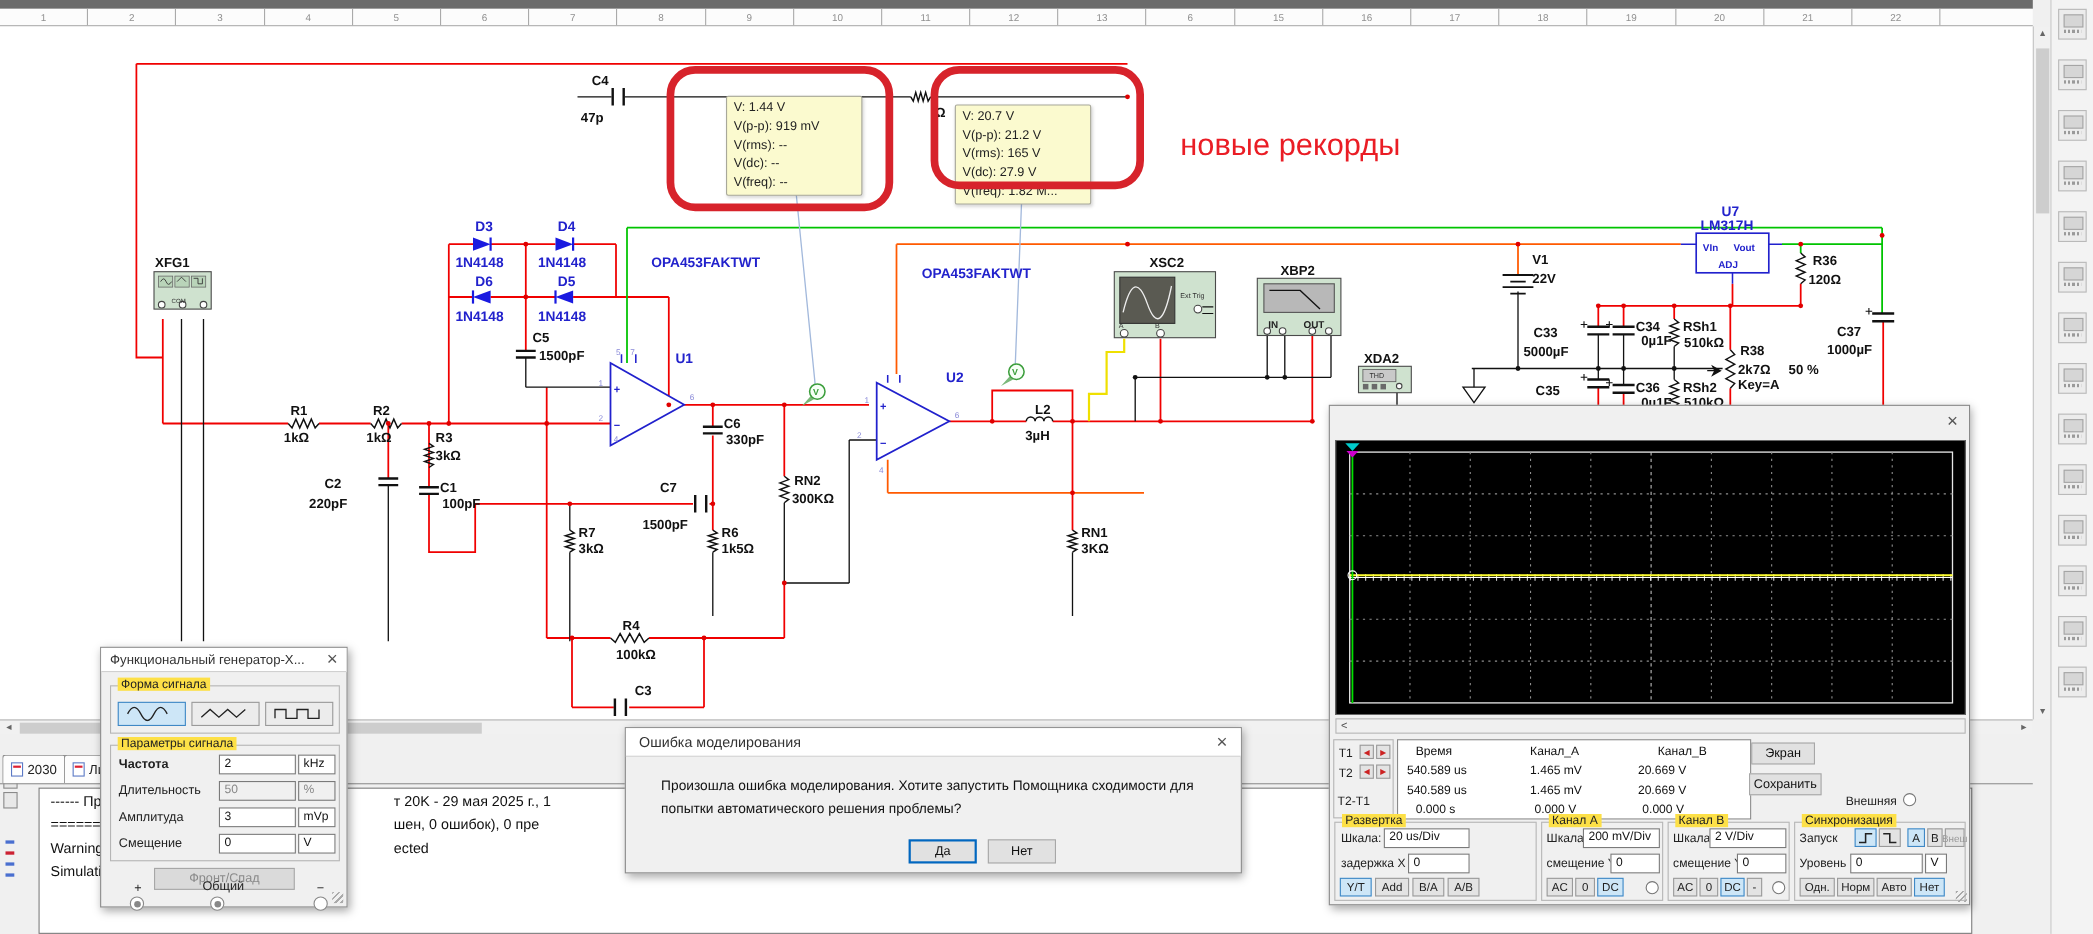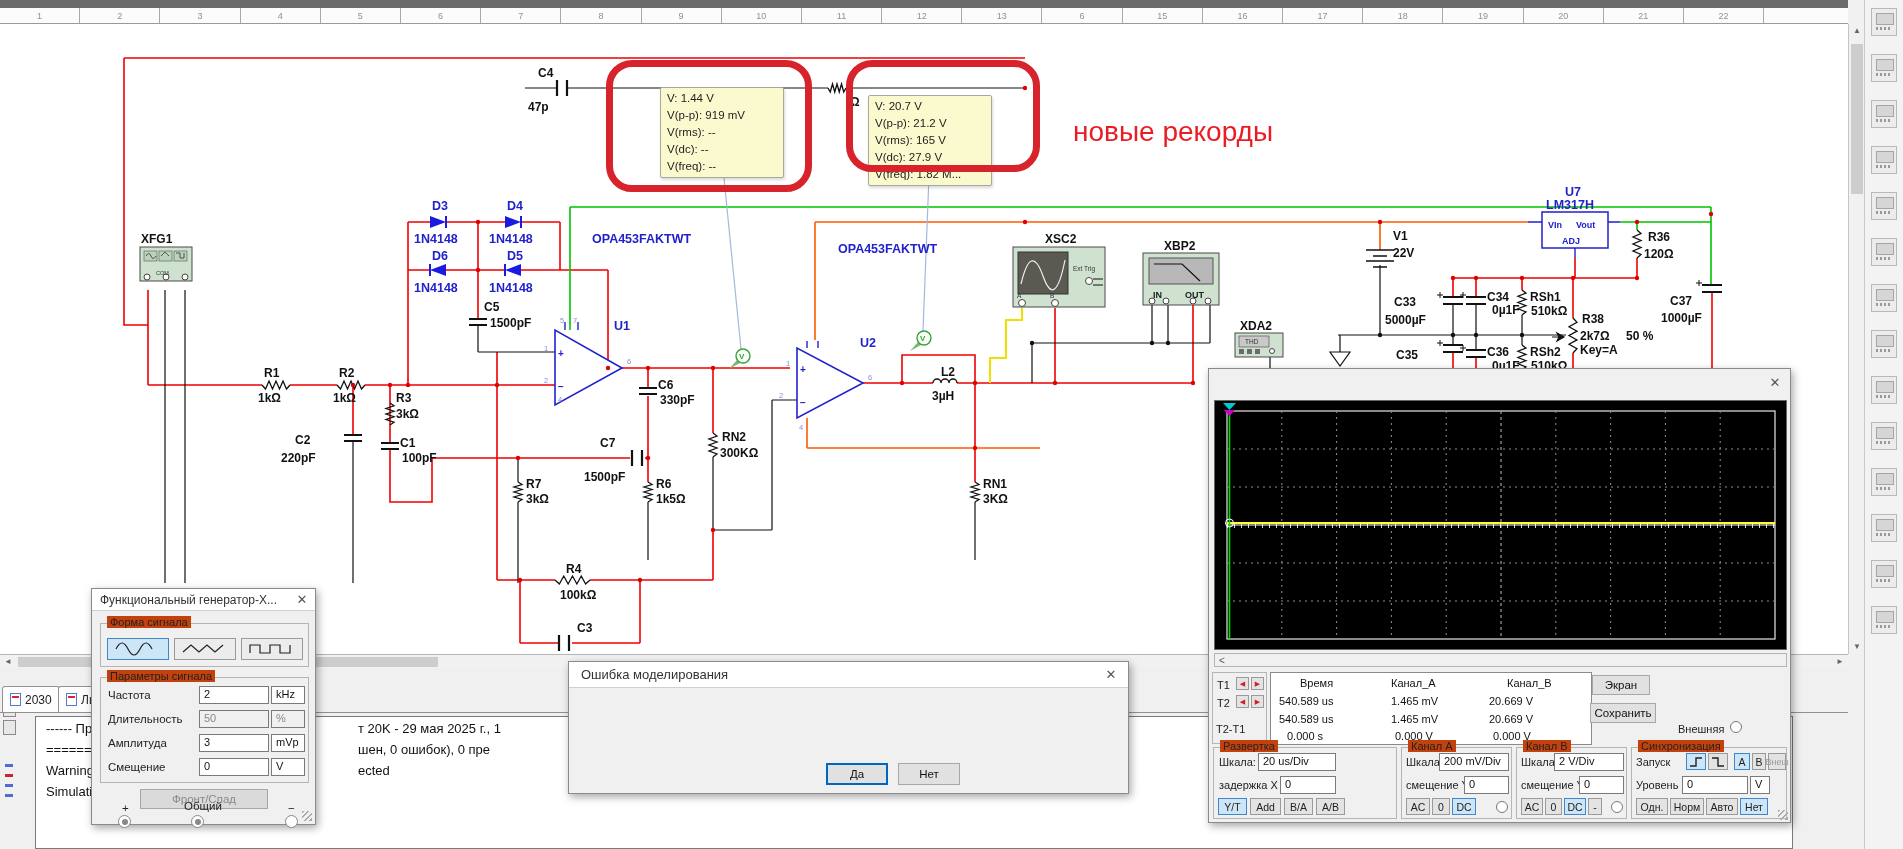--- a/index.html
+++ b/index.html
@@ -47,21 +47,21 @@
   .resline { position:absolute; left:10px; white-space:pre; }
   .resline.right { left:322px; }
   .lstrip-box { position:absolute; width:13px; height:15px; border:1px solid #8a8a8a; background:#e8e8e8; left:3px; }
   .lstrip-tick { position:absolute; left:5px; width:8px; height:3px; }
   
   .win { position:absolute; background:#f0f0f0; border:1px solid #8a8a8a; box-shadow:2px 3px 8px rgba(0,0,0,.35); }
   .wtitle { position:absolute; left:0; top:0; right:0; height:26px; background:#ffffff; border-bottom:1px solid #d0d0d0;
             font-size:13px; color:#333; display:flex; align-items:center; padding:0 12px; }
   .wclose { position:absolute; top:5px; width:18px; height:18px; text-align:center; font-size:13px; color:#555; line-height:18px; }
   .grp { position:absolute; border:1px solid #b5b5b5; }
-  .grp-t { position:absolute; top:-8px; left:6px; background:#c2410c; padding:0 3px; font-size:11px; color:#222; white-space:nowrap; }
+  .grp-t { position:absolute; top:-8px; left:6px; background:#fde047; padding:0 3px; font-size:11px; color:#222; white-space:nowrap; }
   .fld { position:absolute; height:18px; background:#fff; border:1px solid #7a7a7a; font-size:11px; color:#111; padding:1px 4px; white-space:nowrap; overflow:hidden; }
   .fld.dis { background:#f0f0f0; color:#888; }
   .slab { position:absolute; font-size:11px; color:#222; white-space:nowrap; }
   .tgl { position:absolute; height:17px; background:#e3e3e3; border:1px solid #9a9a9a; font-size:10.5px; color:#222;
          display:flex; align-items:center; justify-content:center; }
   .tgl.sel { background:#cde6f7; border-color:#3f88c5; }
   .tgl.dis { color:#999; }
   .btn { position:absolute; background:#e1e1e1; border:1px solid #a7a7a7; font-size:11.5px; color:#111;
          display:flex; align-items:center; justify-content:center; }
   .btn.def { border:2px solid #0067c0; }
@@ -483,21 +483,21 @@
       <span class="tlab" style="left:4px; top:6px;">T1</span>
       <div class="tarr" style="left:23px; top:4px;">◀</div>
       <div class="tarr" style="left:38px; top:4px;">▶</div>
       <span class="tlab" style="left:4px; top:24px;">T2</span>
       <div class="tarr" style="left:23px; top:22px;">◀</div>
       <div class="tarr" style="left:38px; top:22px;">▶</div>
       <span class="tlab" style="left:3px; top:50px;">T2-T1</span>
     </div>
 
     <div id="meas-table">
-      <span class="mcell mhdr" style="left:16px;  top:4px;margin-left:13px;">Время</span>
+      <span class="mcell mhdr" style="left:16px;  top:4px;">Время</span>
       <span class="mcell mhdr" style="left:120px; top:4px;">Канал_A</span>
       <span class="mcell mhdr" style="left:236px; top:4px;">Канал_B</span>
       <span class="mcell" style="left:8px;   top:22px;">540.589 us</span>
       <span class="mcell" style="left:120px; top:22px;">1.465 mV</span>
       <span class="mcell" style="left:218px; top:22px;">20.669 V</span>
       <span class="mcell" style="left:8px;   top:40px;">540.589 us</span>
       <span class="mcell" style="left:120px; top:40px;">1.465 mV</span>
       <span class="mcell" style="left:218px; top:40px;">20.669 V</span>
       <span class="mcell" style="left:16px;  top:57px;">0.000 s</span>
       <span class="mcell" style="left:124px; top:57px;">0.000 V</span>
@@ -633,21 +633,21 @@
         </div>
       <div class="wavebtn" style="left:140px;">
         <svg width="48" height="14" viewBox="0 0 48 14">
             <polyline points="2,11 2,3 12,3 12,11 22,11 22,3 32,3 32,11 42,11 42,3" fill="none" stroke="#222" stroke-width="1.2"></polyline>
           </svg>
         </div>
     </div>
 
     <div class="grp" style="left:8px; top:88px; width:209px; height:106px;">
       <span class="grp-t">Параметры сигнала</span>
-      <span class="fgl" style="left:7px; top:11px;">Частота</span>
+      <span class="fgl" style="left:7px; top:11px;font-weight:bold;">Частота</span>
       <div class="fld" style="left:98px; top:8px; width:70px;">2</div>
       <div class="fld" style="left:170px; top:8px; width:34px;">kHz</div>
       <span class="fgl" style="left:7px; top:35px;">Длительность</span>
       <div class="fld dis" style="left:98px; top:32px; width:70px;">50</div>
       <div class="fld dis" style="left:170px; top:32px; width:34px;">%</div>
       <span class="fgl" style="left:7px; top:59px;">Амплитуда</span>
       <div class="fld" style="left:98px; top:56px; width:70px;">3</div>
       <div class="fld" style="left:170px; top:56px; width:34px;">mVp</div>
       <span class="fgl" style="left:7px; top:83px;">Смещение</span>
       <div class="fld" style="left:98px; top:80px; width:70px;">0</div>
@@ -665,20 +665,21 @@
     <div class="term on" style="left:99px; top:226px;"></div>
     <div class="term" style="left:193px; top:226px;"></div>
     <div id="grip" style="right:3px; bottom:3px;"></div>
   </div>
 
   <div id="errdlg" class="win">
     <div class="wtitle">
       <span>Ошибка моделирования</span>
     </div>
     <div class="wclose" style="right:8px; top:4px;">✕</div>
+    <div id="errmsg">Произошла ошибка моделирования.  Хотите запустить Помощника сходимости для попытки автоматического решения проблемы?</div>
     <div class="btn def" style="left:257px; top:101px; width:62px; height:22px;">
       <span>Да</span>
       </div>
     <div class="btn" style="left:329px; top:101px; width:62px; height:22px;">
       <span>Нет</span>
       </div>
   </div>
 </div>
 
 </body></html>

